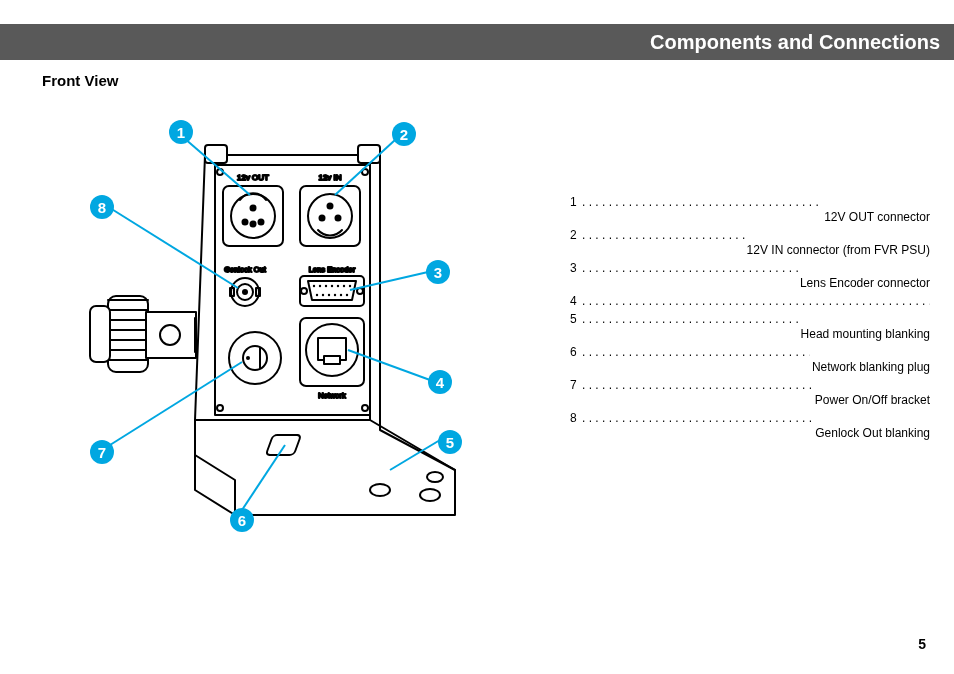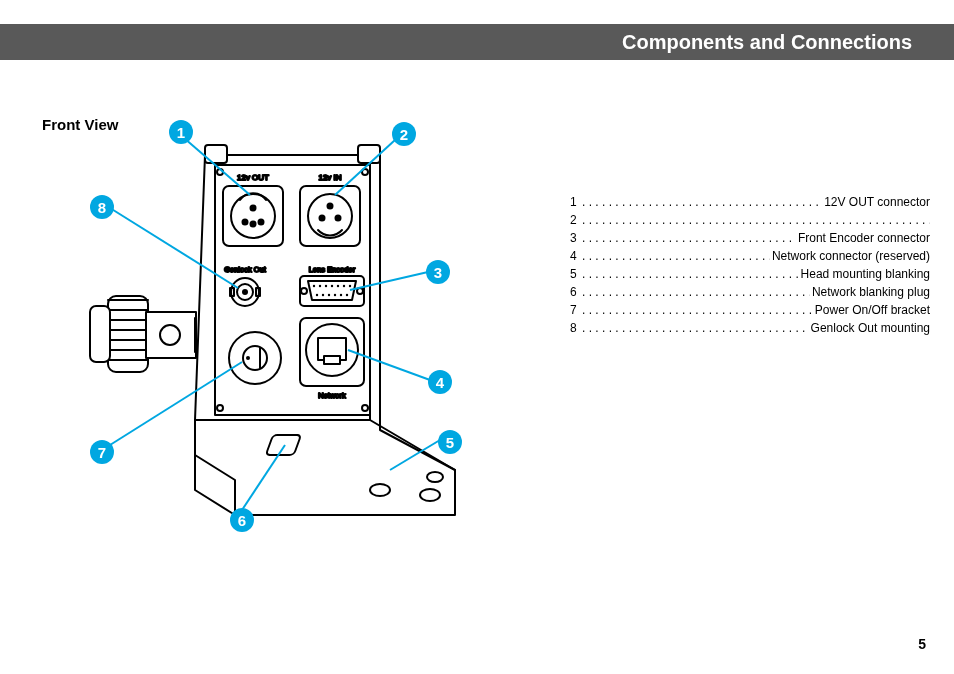--- a/index.html
+++ b/index.html
@@ -19,30 +19,29 @@
     left: 0;
     right: 0;
     height: 36px;
     background: #595959;
     color: #fff;
     font-weight: bold;
     font-size: 20px;
     display: flex;
     align-items: center;
     justify-content: flex-end;
-    padding-right: 42px;
+    padding-right: 14px;
     box-sizing: border-box;
   }
   .section-title {
     position: absolute;
     top: 72px;
     left: 42px;
     font-weight: bold;
     font-size: 15px;
-    margin-top: 44px;
   }
   .page-number {
     position: absolute;
     bottom: 22px;
     right: 28px;
     font-weight: bold;
     font-size: 14px;
   }
   .legend {
     position: absolute;
@@ -70,20 +69,21 @@
     content: " . . . . . . . . . . . . . . . . . . . . . . . . . . . . . . . . . . . . . . . . . . . . . . . . . . . . . . . .";
     position: absolute;
     left: 0;
     right: 0;
     white-space: nowrap;
     letter-spacing: 0px;
   }
   .legend-desc {
     flex: 0 0 auto;
     padding-left: 2px;
+    margin-top: 15px;
   }
 
   
   .diagram {
     position: absolute;
     top: 100px;
     left: 60px;
     width: 460px;
     height: 460px;
   }
@@ -263,46 +263,46 @@
 
 <div class="legend">
   <div class="legend-row">
     <span class="legend-num">1</span>
     <span class="legend-dots"></span>
     <span class="legend-desc">12V OUT connector</span>
   </div>
   <div class="legend-row">
     <span class="legend-num">2</span>
     <span class="legend-dots"></span>
+    <span class="legend-desc">12V IN connector (from FVR PSU)</span>
   </div>
   <div class="legend-row">
     <span class="legend-num">3</span>
     <span class="legend-dots"></span>
-    <span class="legend-desc">Front Encoder connector</span>
+    <span class="legend-desc">Lens Encoder connector</span>
   </div>
   <div class="legend-row">
     <span class="legend-num">4</span>
     <span class="legend-dots"></span>
-    <span class="legend-desc">Network connector (reserved)</span>
   </div>
   <div class="legend-row">
     <span class="legend-num">5</span>
     <span class="legend-dots"></span>
     <span class="legend-desc">Head mounting blanking</span>
   </div>
   <div class="legend-row">
     <span class="legend-num">6</span>
     <span class="legend-dots"></span>
     <span class="legend-desc">Network blanking plug</span>
   </div>
   <div class="legend-row">
     <span class="legend-num">7</span>
     <span class="legend-dots"></span>
     <span class="legend-desc">Power On/Off bracket</span>
   </div>
   <div class="legend-row">
     <span class="legend-num">8</span>
     <span class="legend-dots"></span>
-    <span class="legend-desc">Genlock Out mounting</span>
+    <span class="legend-desc">Genlock Out blanking</span>
   </div>
 </div>
 
 <div class="page-number">5</div>
 
 </body></html>

